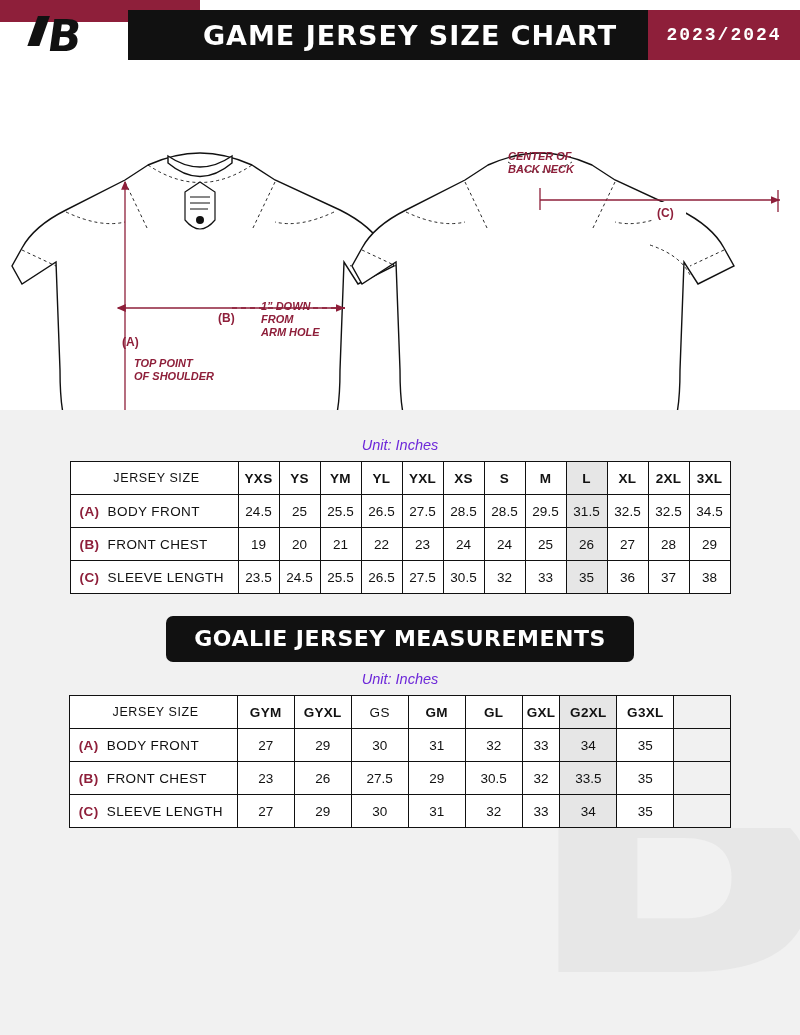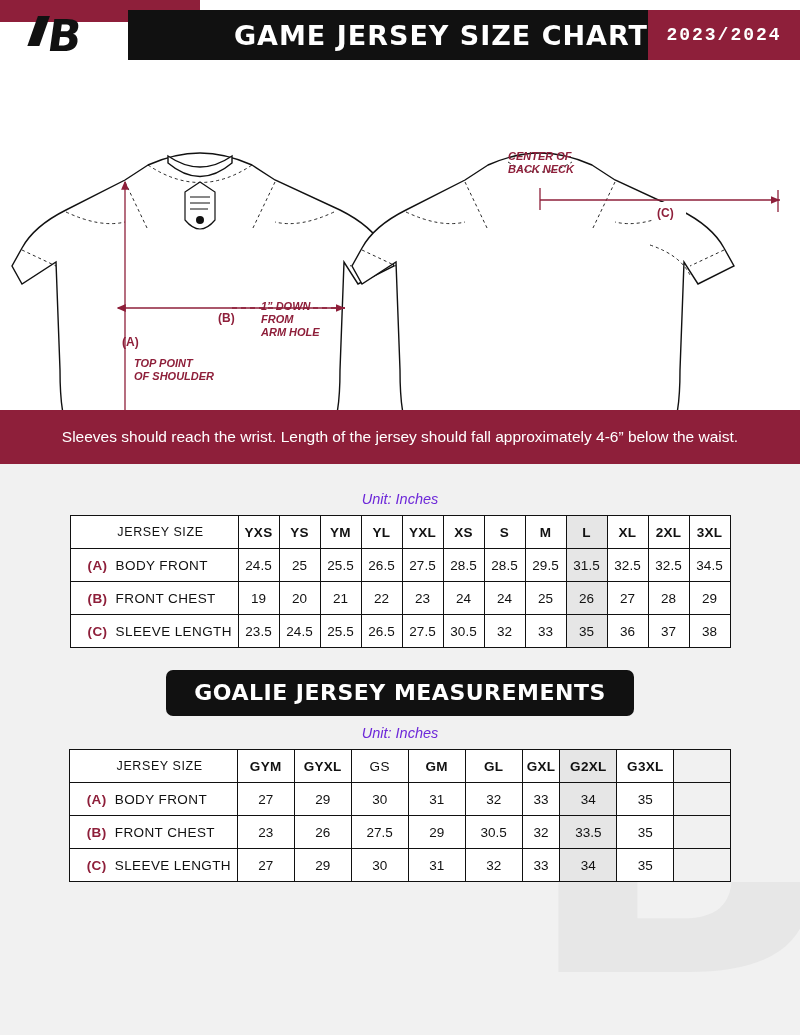--- a/index.html
+++ b/index.html
@@ -35,21 +35,21 @@
   .logo-b:before{
     content:""; position:absolute; left:-16px; top:6px; width:12px; height:30px;
     background:#111; transform:skewX(-12deg);
   }
   .title-bar {
     position:absolute; left:128px; top:10px; right:0; height:50px;
     background:#111; color:#fff;
     display:flex; align-items:center;
   }
   .title-bar .title {
-    flex:1; text-align:right;
+    flex:1; text-align:center;
     font-family:"DejaVu Sans", sans-serif;
     font-weight:bold; font-size:27px; letter-spacing:1px;
     padding-left:44px;
   }
   .title-bar .season {
     width:152px; height:50px; background:#8e1f3a; color:#fff;
     display:flex; align-items:center; justify-content:center;
     font-family:Liberation Mono, monospace;
     font-weight:bold; font-size:18px; letter-spacing:2px;
   }
@@ -87,21 +87,21 @@
     color:#111;
   }
   table.sz td, table.sz th {
     border:1px solid #111;
     text-align:center;
     height:33px;
     padding:0 4px;
     font-weight:normal;
   }
   table.sz .rowlabel {
-    text-align:left; padding-left:17px; white-space:nowrap;
+    text-align:left; padding-left:9px; white-space:nowrap;
     letter-spacing:0.4px;
     margin-left:23px;
   }
   table.sz .tag { color:#8e1f3a; font-weight:bold; padding-right:4px; }
   table.sz thead td { font-weight:bold; letter-spacing:0.3px; }
   table.sz thead td.hdr-first { font-weight:normal; letter-spacing:0.6px; font-size:12.5px;}
   td.hl { background:#e6e6e6; }
   td.blank { border:none; background:#f1f1f1; }
 
   
@@ -242,21 +242,20 @@
         <text class="mtxt" x="508" y="90">
           <tspan x="508" dy="0">CENTER OF</tspan>
           <tspan x="508" dy="13">BACK NECK</tspan>
         </text>
         <rect x="652" y="132" width="34" height="20" fill="#fff" stroke="none"></rect>
         <text class="mtag" x="657" y="147">(C)</text>
       </g>
     </svg>
   </div>
 
-  <div class="note">Sleeves should reach the wrist. Length of the jersey should fall approximately 4-6” below the waist.</div>
 
   <div class="section">
     <div class="unit">Unit: Inches</div>
     <table class="sz" id="player-table">
           <thead>
             <tr>
               <td class="hdr-first rowlabel" style="width: 168px; text-align: center;">JERSEY SIZE</td>
               <td style="width: 41px; font-weight: bold;">YXS</td>
               <td style="width: 41px; font-weight: bold;">YS</td>
               <td style="width: 41px; font-weight: bold;">YM</td>

